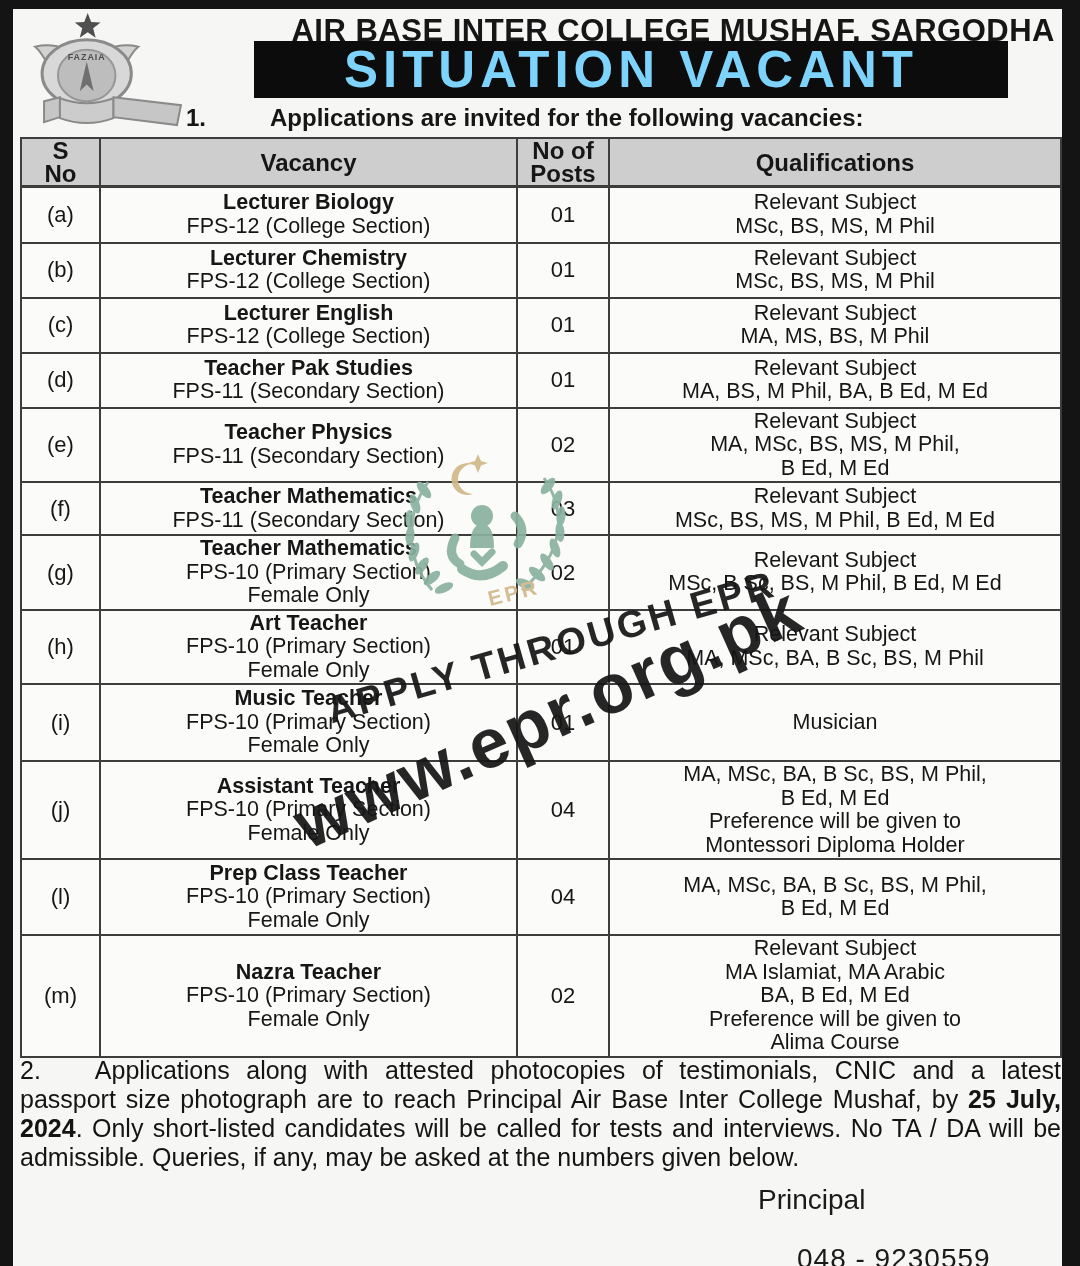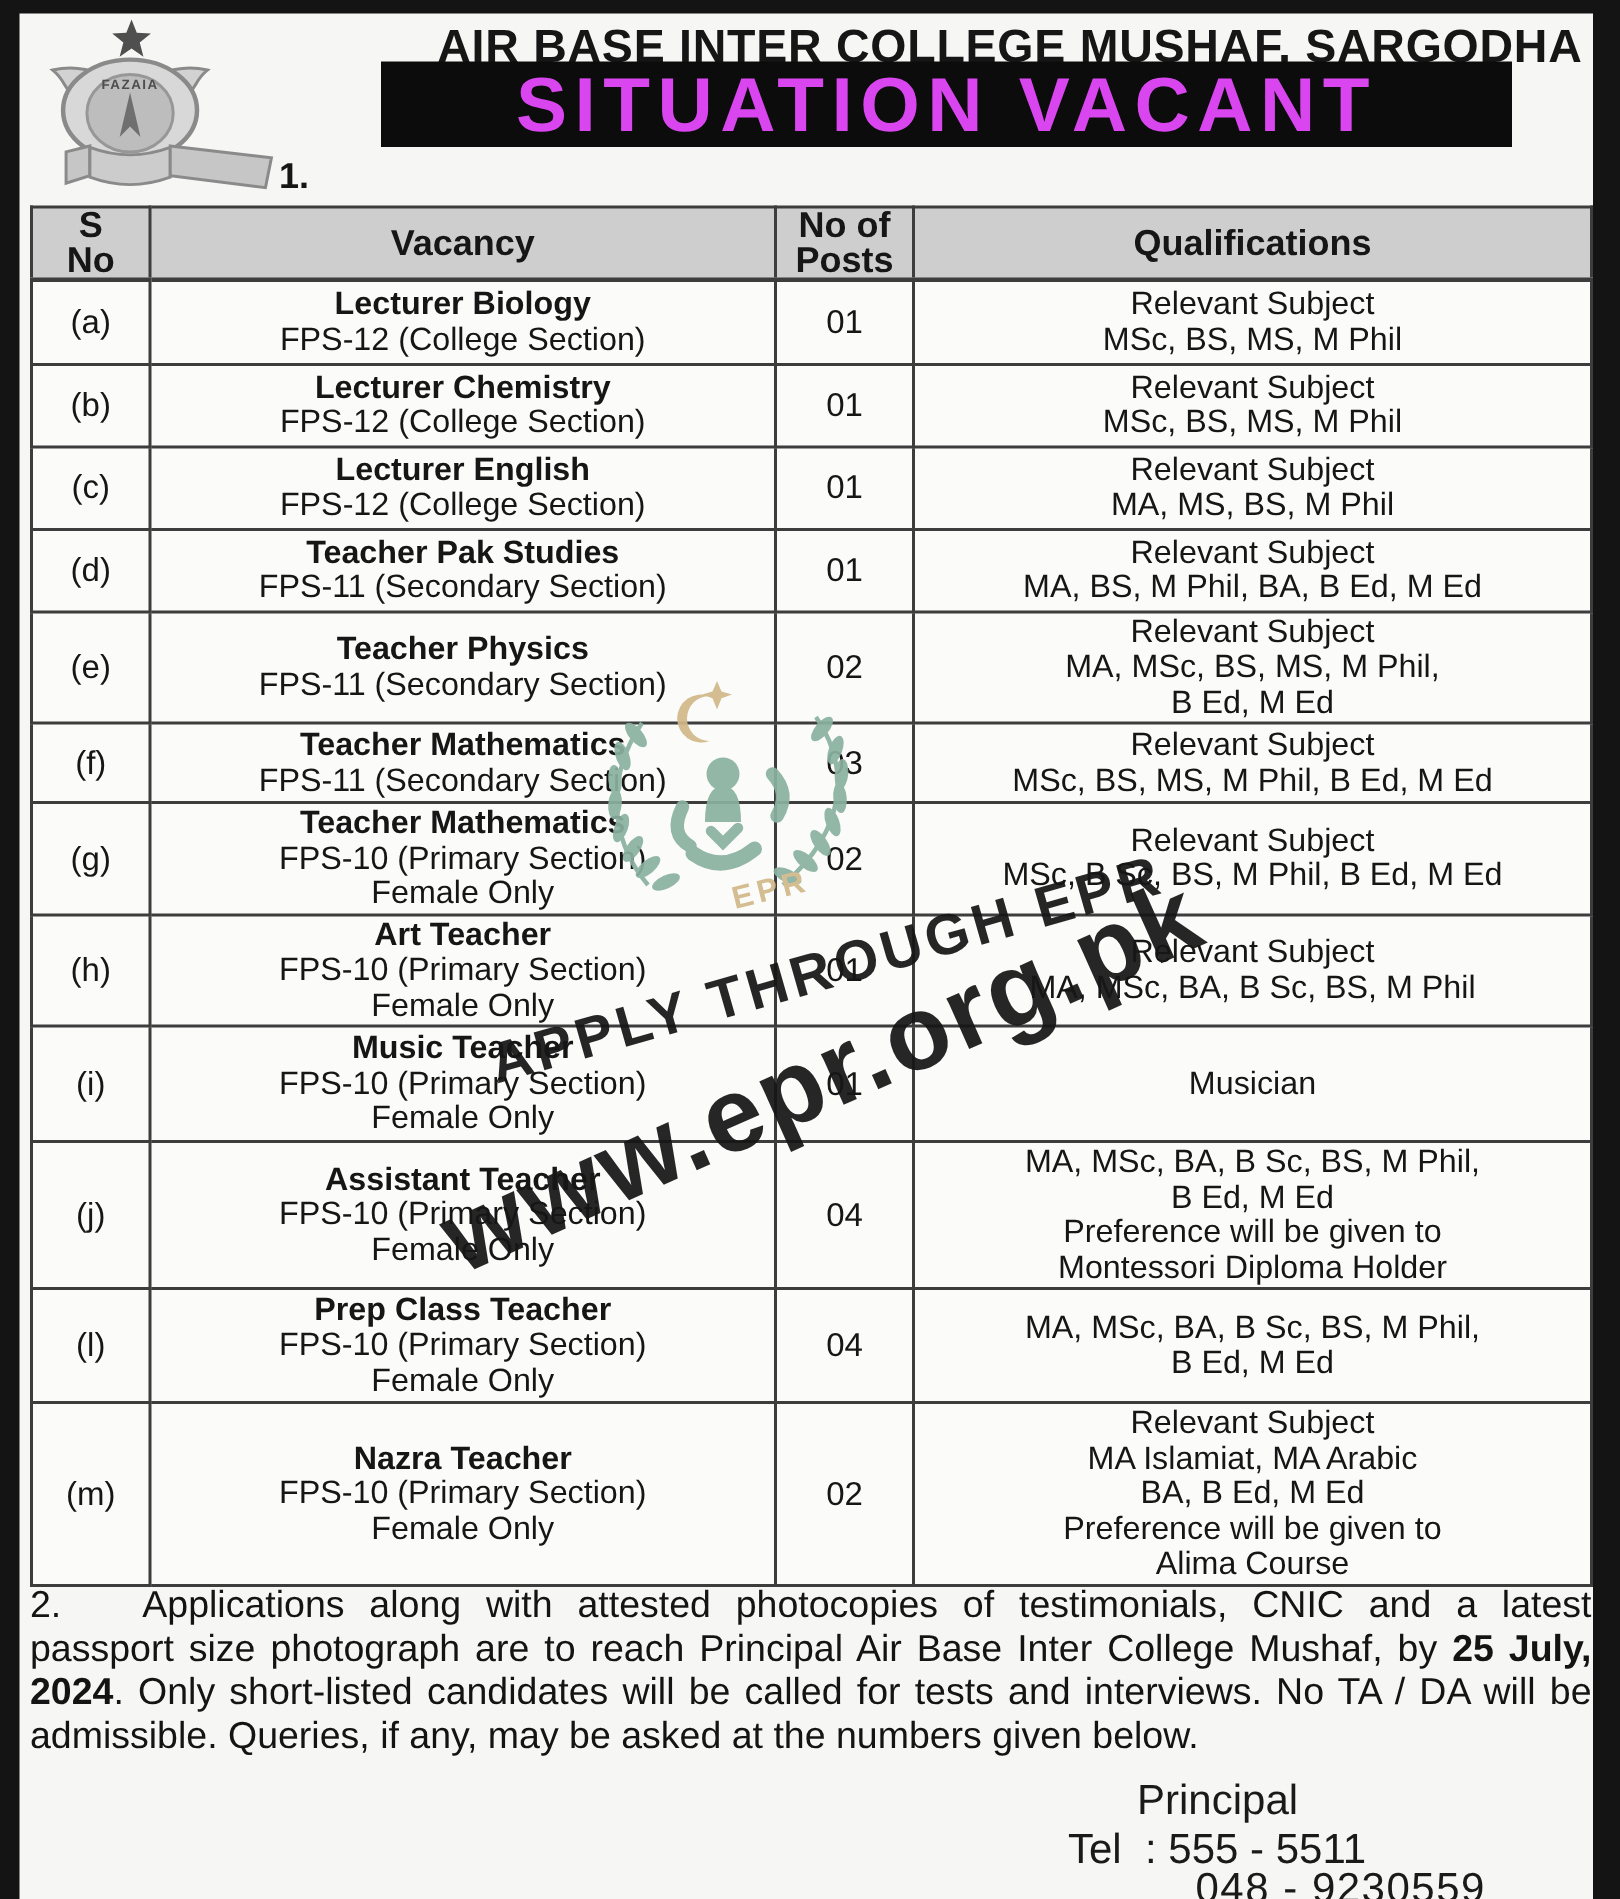--- a/index.html
+++ b/index.html
@@ -15,21 +15,21 @@
   .crest{position:absolute;left:28px;top:10px;width:168px;height:124px;}
 
   .college-title{
     position:absolute;left:205px;top:13px;width:850px;text-align:right;
     font-size:31px;font-weight:bold;letter-spacing:.5px;white-space:nowrap;
   }
   .banner{
     position:absolute;left:254px;top:41px;width:754px;height:57px;background:#0c0c0c;
     display:flex;align-items:center;justify-content:center;
   }
-  .banner span{color:#d946ef;font-size:51px;font-weight:bold;letter-spacing:5px;white-space:nowrap;}
+  .banner span{color:#7dd3fc;font-size:51px;font-weight:bold;letter-spacing:5px;white-space:nowrap;}
   .intro{position:absolute;left:186px;top:104px;font-size:24px;font-weight:600;display:flex;}
   .intro .num{margin-right:64px;}
 
   .table-wrap{position:absolute;left:20px;top:137px;width:1042px;}
   table{border-collapse:collapse;width:100%;table-layout:fixed;background:#fbfbfa;}
   th,td{border:2px solid #3d3d3d;}
   thead th{
     background:#cecece;font-size:24px;line-height:23px;font-weight:bold;
     height:44px;padding:0 12px;text-align:center;
   }
@@ -81,20 +81,21 @@
   </svg>
 
   <div class="college-title">AIR BASE INTER COLLEGE MUSHAF, SARGODHA</div>
 
   <div class="banner">
     <span>SITUATION VACANT</span>
   </div>
 
   <div class="intro">
     <span class="num">1.</span>
+    <span>Applications are invited for the following vacancies:</span>
   </div>
 
   <div class="table-wrap">
     <table>
       <colgroup>
           <col style="width:79px">
           <col style="width:417px">
           <col style="width:92px">
           <col>
         </colgroup>
@@ -264,21 +265,20 @@
           </tr>
         </tbody>
     </table>
   </div>
 
   <div class="footer-para">
     <span class="num">2.</span><span>Applications along with attested photocopies of testimonials, CNIC and a latest passport size photograph are to reach Principal Air Base Inter College Mushaf, by </span><b>25 July, 2024</b><span>. Only short-listed candidates will be called for tests and interviews. No TA / DA will be admissible. Queries, if any, may be asked at the numbers given below.</span>
   </div>
 
   <div class="contact-line c-principal">Principal</div>
-  <div class="contact-line c-tel1">Tel  : 555 - 5511</div>
   <div class="contact-line c-tel2">048 - 9230559</div>
 
   <svg class="wm-logo" viewBox="0 0 175 172">
     <path fill="#d2b88a" d="M 75,12 A 16 16 0 1 0 75,42 A 12.5 12.5 0 1 1 75,12 Z"></path>
     <polygon fill="#d2b88a" points="80,2 83,9 90,11 83,13.5 80,21 77,13.5 70,11 77,9"></polygon>
 
     <circle cx="84" cy="64" r="11" fill="#8bb2a0"></circle>
     <path fill="#8bb2a0" d="M72,96 Q72,72 84,72 Q96,72 96,96 Z"></path>
 
     <path fill="none" stroke="#8bb2a0" stroke-width="9" stroke-linecap="round" d="M117,64 Q129,77 120,92"></path>

